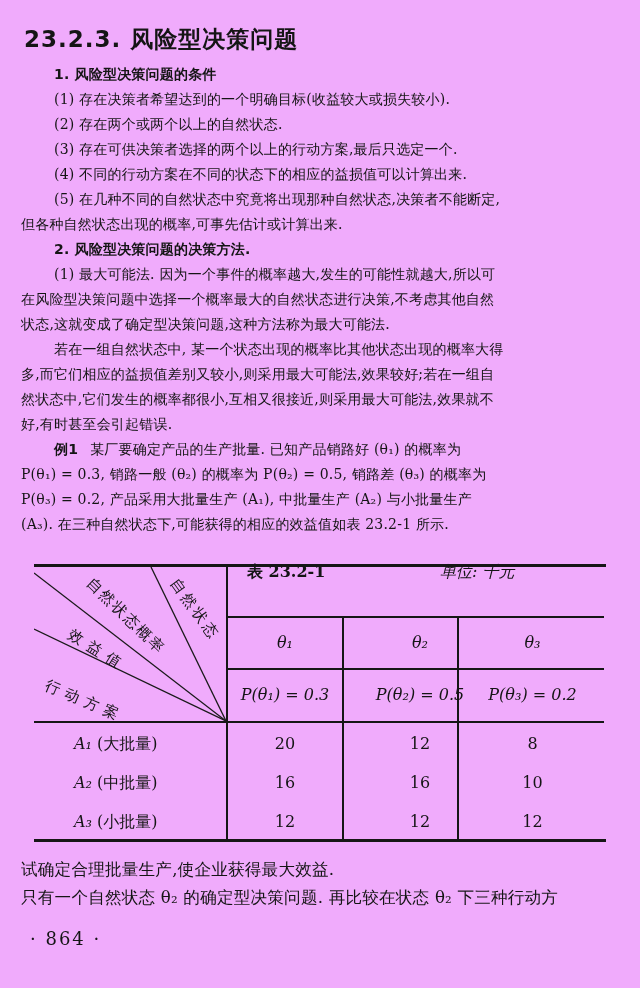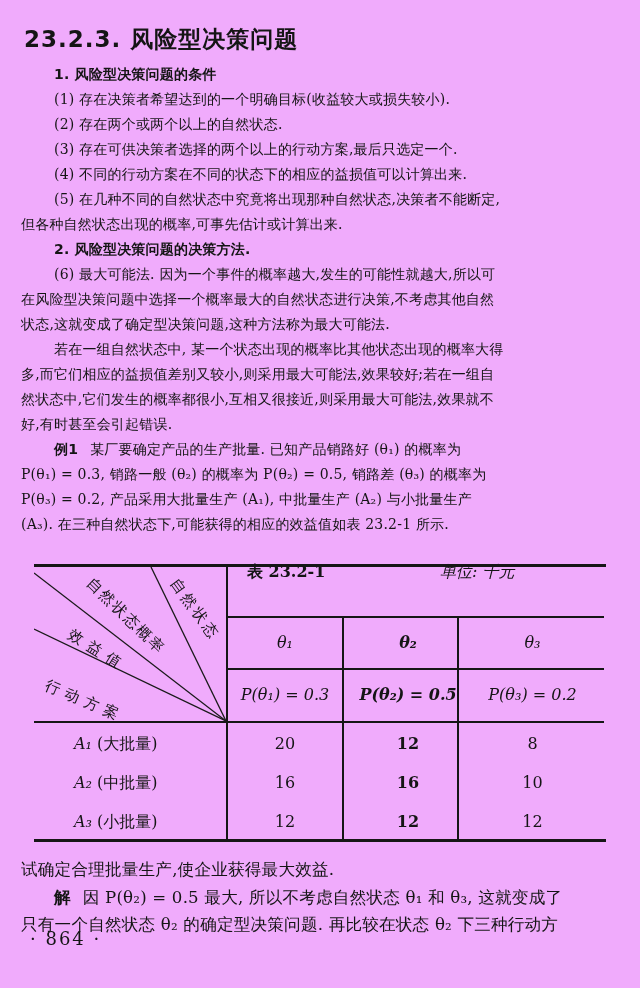--- a/index.html
+++ b/index.html
@@ -29,21 +29,21 @@
   .bline{position:absolute;background:#161616;}
   .math{font-style:italic;}
   .cell{position:absolute;text-align:center;font-size:16px;white-space:nowrap;}
   .grp{
     position:absolute;left:194px;top:6px;width:378px;height:44px;line-height:46px;
     text-align:center;letter-spacing:30px;text-indent:30px;font-size:17px;white-space:nowrap;
   }
   .thcell{top:54px;height:49px;line-height:49px;border-radius:24px;}
   .pcell{top:106px;height:50px;line-height:50px;}
   .c1{left:194px;width:114px;}
-  .c2{left:310px;width:128px;font-weight:bold;}
+  .c2{left:322px;width:128px;}
   .c3{left:425px;width:147px;}
   .rowlab{position:absolute;left:40px;height:38px;line-height:38px;font-size:16px;white-space:nowrap;text-align:center;}
   .rl0{top:161px;} .rl1{top:200px;} .rl2{top:239px;}
   .post-block{
     position:absolute;left:21px;top:856px;width:600px;
     font-size:16.6px;line-height:27.5px;letter-spacing:.2px;
   }
   .post-block .line{height:27.5px;}
   .pageno{position:absolute;left:30px;top:928px;font-size:18px;letter-spacing:2px;}
   .corner-svg{position:absolute;left:0;top:3px;}
@@ -58,21 +58,21 @@
 
   <div class="body-block">
     <div class="line ind hd"><span class="pfx"></span><span>1. 风险型决策问题的条件</span></div>
     <div class="line ind"><span class="pfx"></span><span>(1) 存在决策者希望达到的一个明确目标(收益较大或损失较小).</span></div>
     <div class="line ind"><span class="pfx"></span><span>(2) 存在两个或两个以上的自然状态.</span></div>
     <div class="line ind"><span class="pfx"></span><span>(3) 存在可供决策者选择的两个以上的行动方案,最后只选定一个.</span></div>
     <div class="line ind"><span class="pfx"></span><span>(4) 不同的行动方案在不同的状态下的相应的益损值可以计算出来.</span></div>
     <div class="line ind"><span class="pfx"></span><span>(5) 在几种不同的自然状态中究竟将出现那种自然状态,决策者不能断定,</span></div>
     <div class="line"><span class="pfx"></span><span>但各种自然状态出现的概率,可事先估计或计算出来.</span></div>
     <div class="line ind hd"><span class="pfx"></span><span>2. 风险型决策问题的决策方法.</span></div>
-    <div class="line ind"><span class="pfx"></span><span>(6) 最大可能法. 因为一个事件的概率越大,发生的可能性就越大,所以可</span></div>
+    <div class="line ind"><span class="pfx"></span><span>(1) 最大可能法. 因为一个事件的概率越大,发生的可能性就越大,所以可</span></div>
     <div class="line"><span class="pfx"></span><span>在风险型决策问题中选择一个概率最大的自然状态进行决策,不考虑其他自然</span></div>
     <div class="line"><span class="pfx"></span><span>状态,这就变成了确定型决策问题,这种方法称为最大可能法.</span></div>
     <div class="line ind"><span class="pfx"></span><span>若在一组自然状态中, 某一个状态出现的概率比其他状态出现的概率大得</span></div>
     <div class="line"><span class="pfx"></span><span>多,而它们相应的益损值差别又较小,则采用最大可能法,效果较好;若在一组自</span></div>
     <div class="line"><span class="pfx"></span><span>然状态中,它们发生的概率都很小,互相又很接近,则采用最大可能法,效果就不</span></div>
     <div class="line"><span class="pfx"></span><span>好,有时甚至会引起错误.</span></div>
     <div class="line ind"><span class="pfx">例1</span><span>某厂要确定产品的生产批量. 已知产品销路好 (θ₁) 的概率为</span></div>
     <div class="line"><span class="pfx"></span><span>P(θ₁) = 0.3, 销路一般 (θ₂) 的概率为 P(θ₂) = 0.5, 销路差 (θ₃) 的概率为</span></div>
     <div class="line"><span class="pfx"></span><span>P(θ₃) = 0.2, 产品采用大批量生产 (A₁), 中批量生产 (A₂) 与小批量生产</span></div>
     <div class="line"><span class="pfx"></span><span>(A₃). 在三种自然状态下,可能获得的相应的效益值如表 23.2-1 所示.</span></div>
@@ -123,19 +123,18 @@
     <div class="cell c1" style="top:200px;height:38px;line-height:38px;">16</div>
     <div class="cell c2" style="top:200px;height:38px;line-height:38px;">16</div>
     <div class="cell c3" style="top:200px;height:38px;line-height:38px;">10</div>
     <div class="cell c1" style="top:239px;height:38px;line-height:38px;">12</div>
     <div class="cell c2" style="top:239px;height:38px;line-height:38px;">12</div>
     <div class="cell c3" style="top:239px;height:38px;line-height:38px;">12</div>
   </div>
 
   <div class="post-block">
     <div class="line"><span class="pfx"></span><span>试确定合理批量生产,使企业获得最大效益.</span></div>
-    <div class="line ind"><span class="pfx">解</span><span>因 P(θ₂) = 0.5 最大, 所以不考虑自然状态 θ₁ 和 θ₃, 这就变成了</span></div>
     <div class="line"><span class="pfx"></span><span>只有一个自然状态 θ₂ 的确定型决策问题.  再比较在状态 θ₂ 下三种行动方</span></div>
   </div>
 
   <div class="pageno">· 864 ·</div>
 
 </div>
 
 </body></html>

